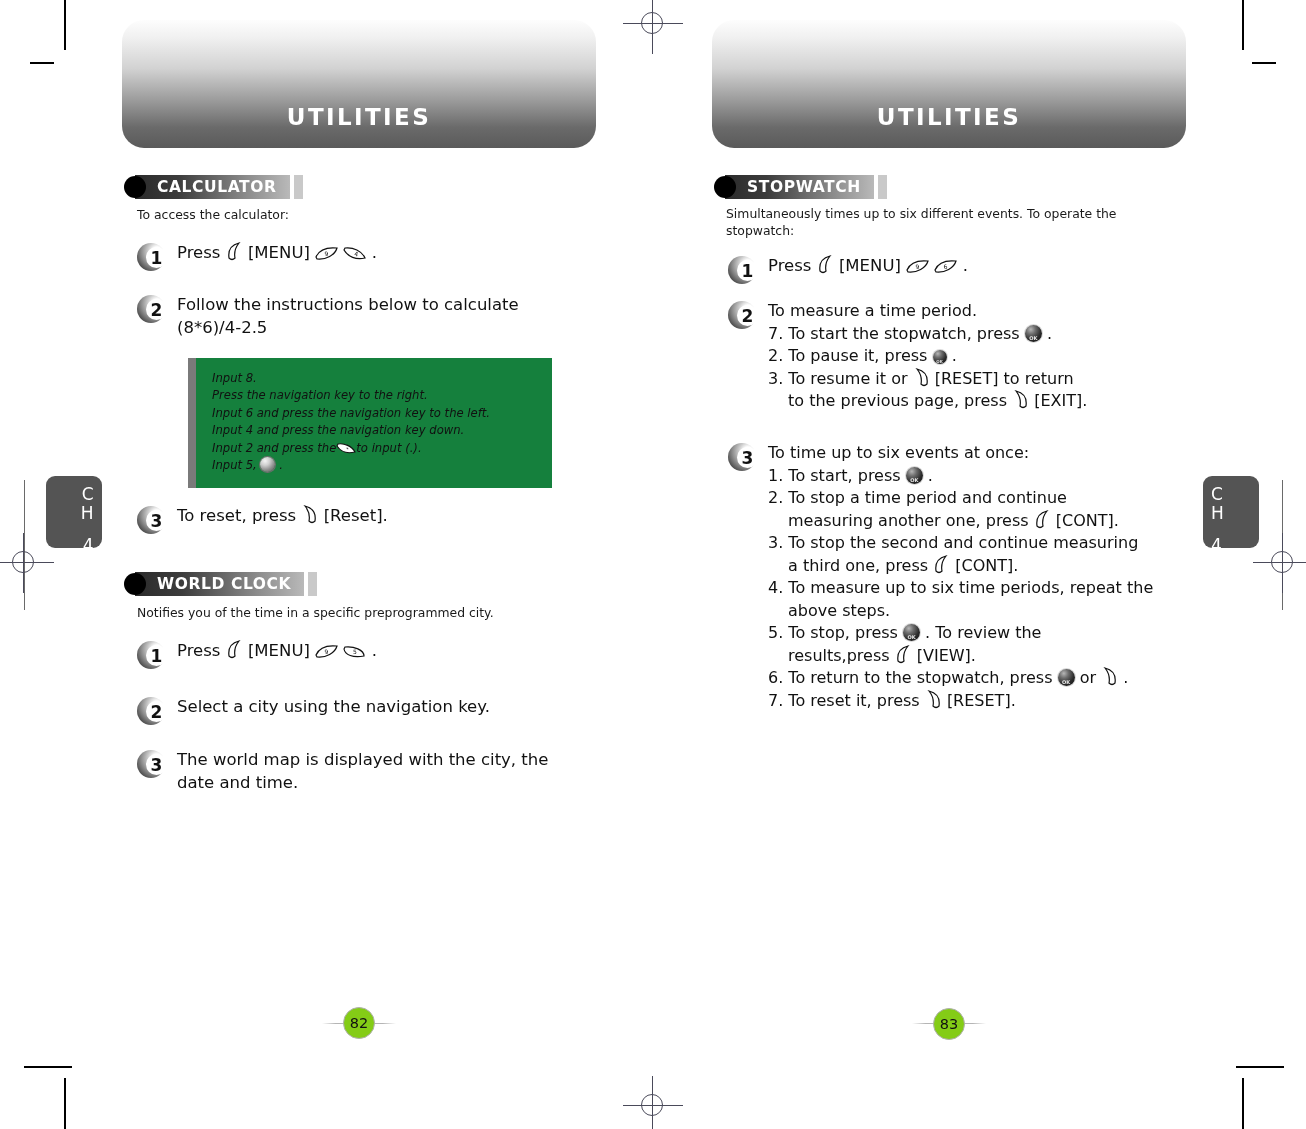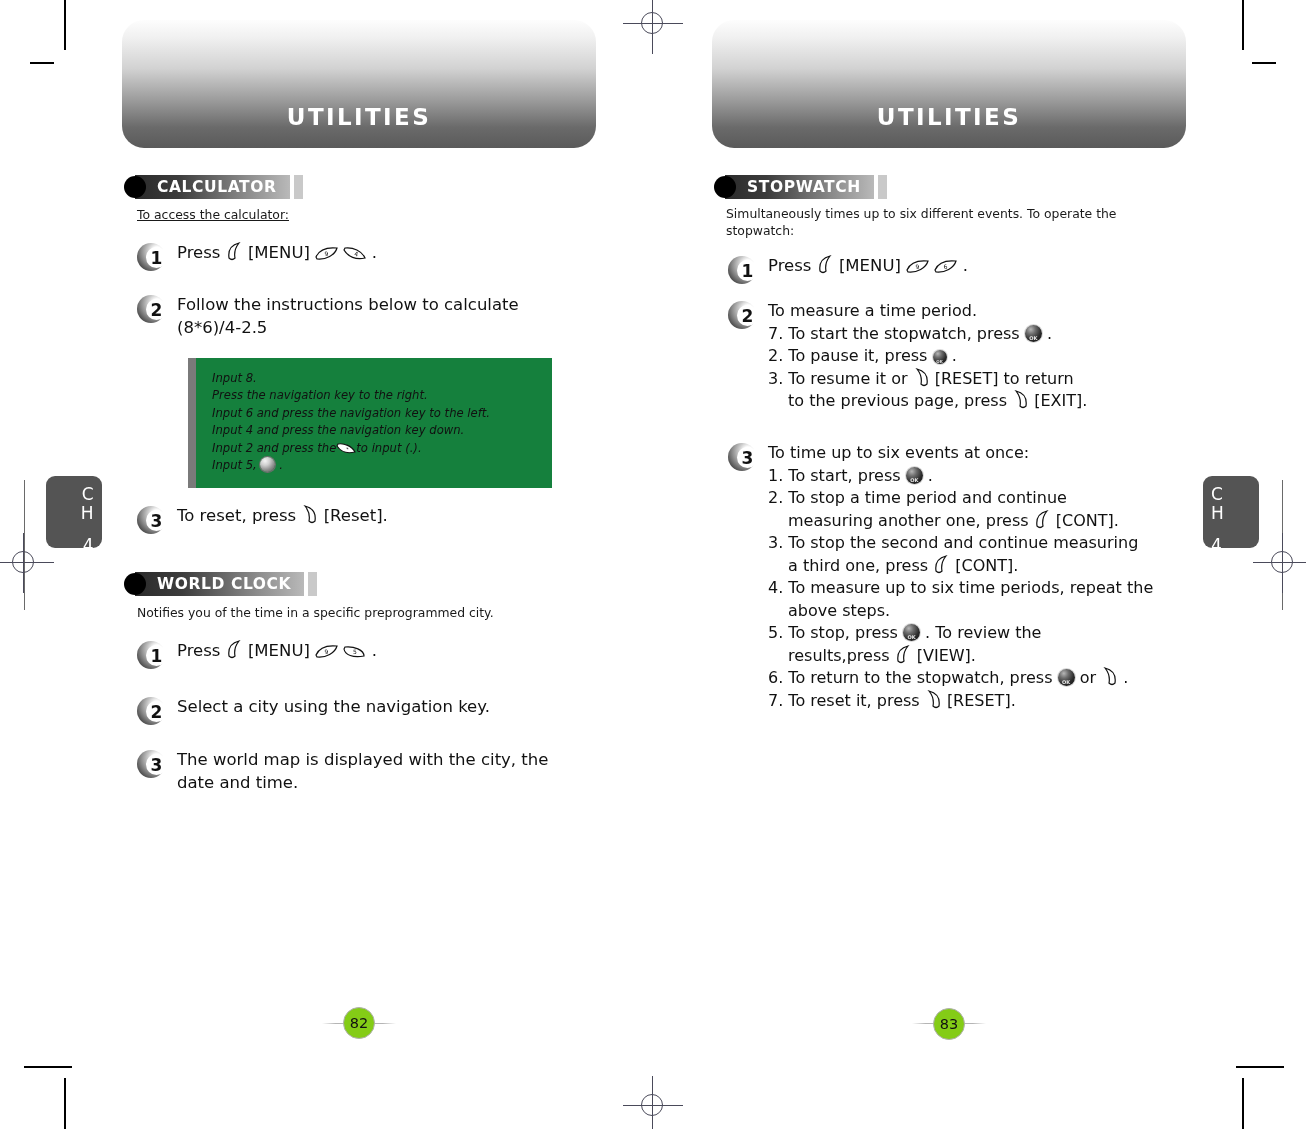--- a/index.html
+++ b/index.html
@@ -165,21 +165,21 @@
     <div class="ch">H</div>
     <div class="num">4</div>
   </div>
 
   <div class="sec-badge" style="left:124px;top:171px;">
     <div class="dot"></div>
     <div class="bar">CALCULATOR</div>
     <div class="tab"></div>
   </div>
 
-  <div class="intro" style="left:137px;top:206px;width:420px;text-decoration:underline;">To access the calculator:</div>
+  <div class="intro" style="left:137px;top:206px;width:420px;">To access the calculator:</div>
 
   <div class="step" style="left:137px;top:242px;width:430px;">
     <div class="bullet">
       <div class="cres"></div>
         <div class="inner"></div>
       <div class="n">1</div>
     </div>
     <div class="steptext">
       <span>Press</span>
       <span class="glyph"><svg width="17" height="19" viewBox="0 0 17 19">

